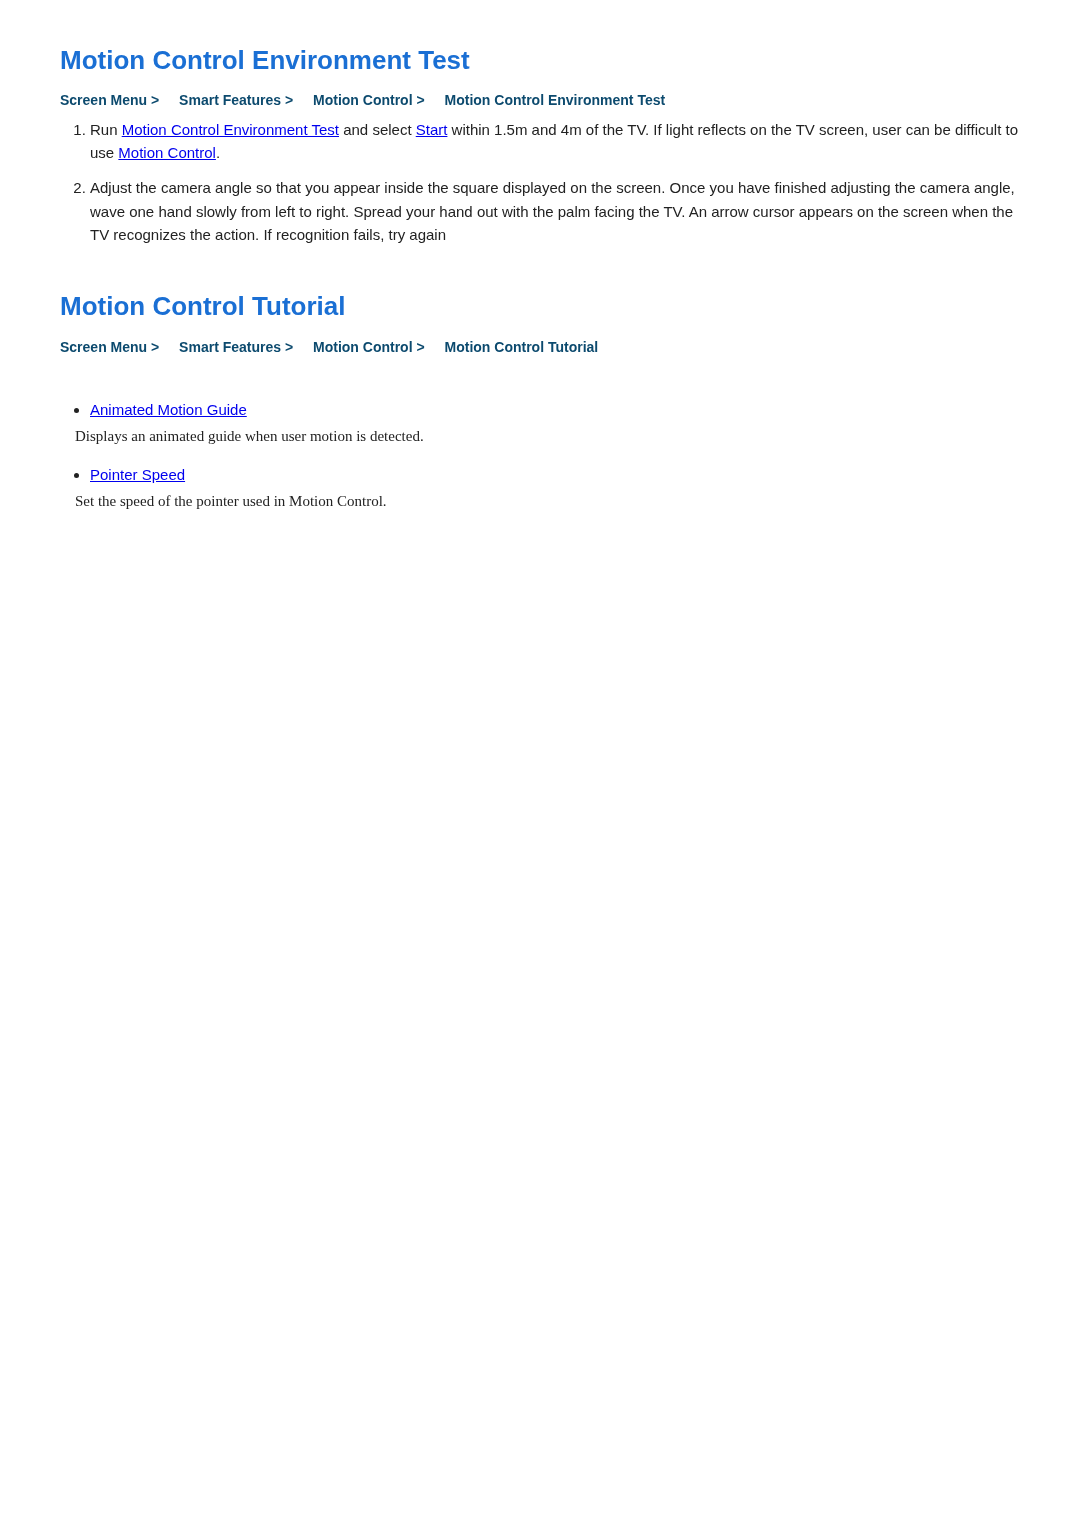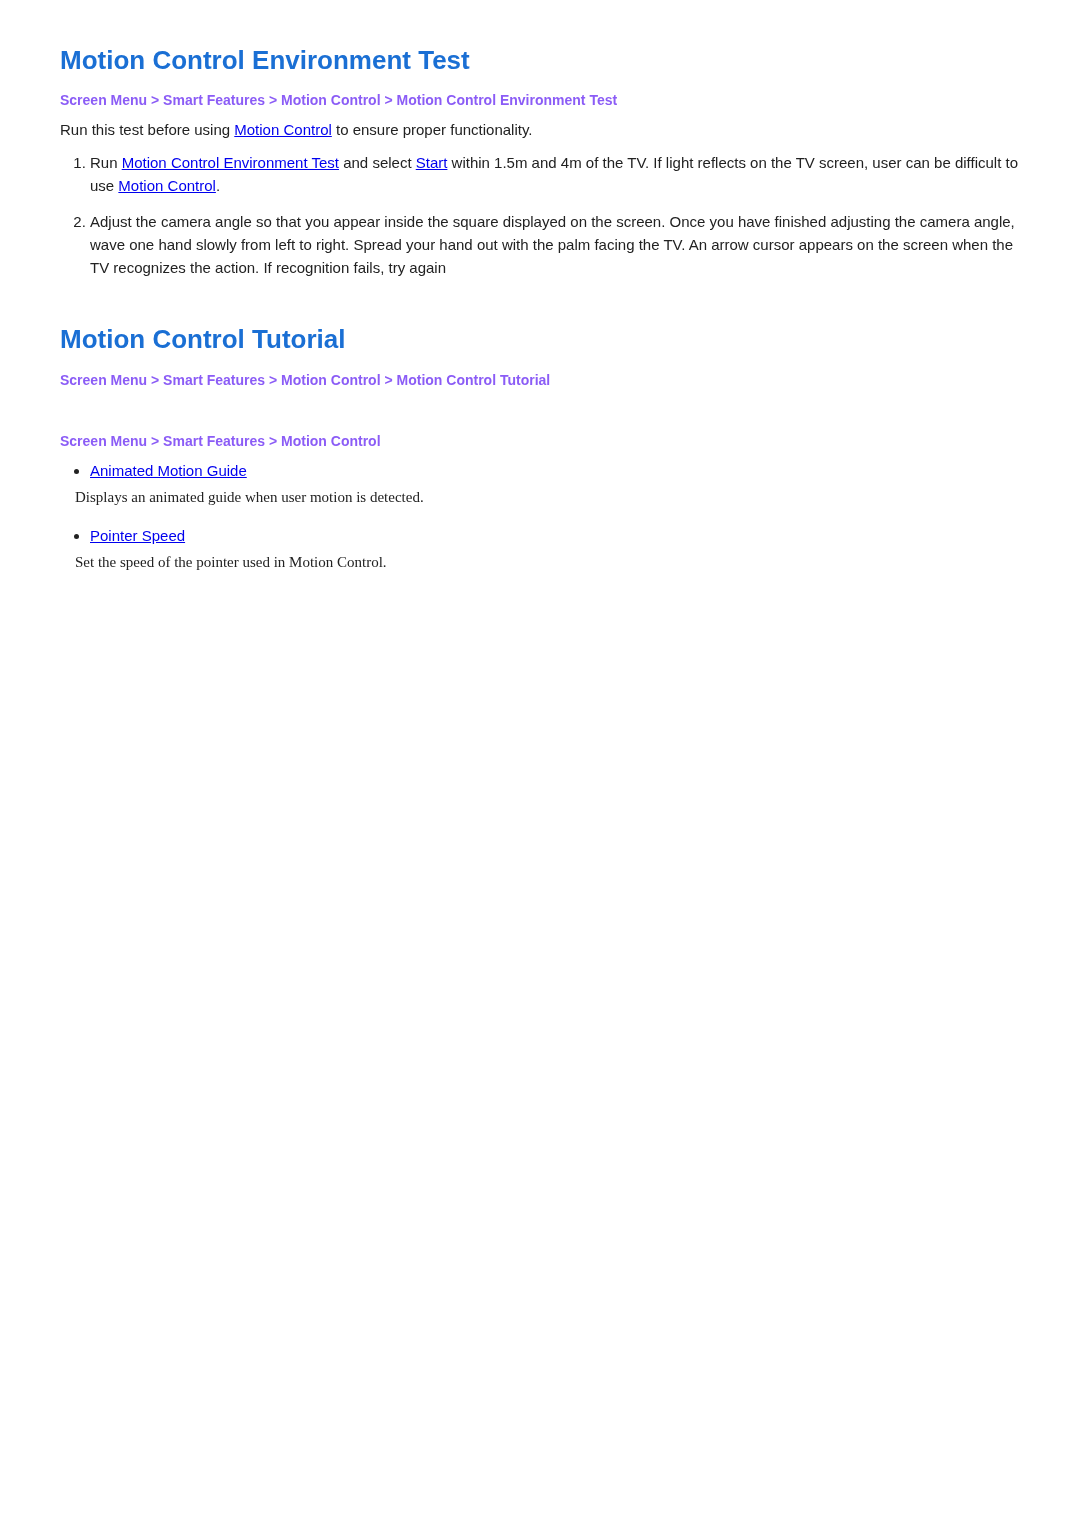--- a/index.html
+++ b/index.html
@@ -27,23 +27,24 @@
     }
     .breadcrumb {
       font-size: 14px;
       font-weight: bold;
       color: #222222;
       margin-bottom: 6px;
     }
     .breadcrumb a, .link {
       color: #1a6fd4;
       text-decoration: none;
+      margin-left: 16px;
     }
     .breadcrumb span {
-      color: #8b5cf6;
+      color: #0c4a6e;
       text-align: center;
     }
     .intro-text {
       margin-bottom: 10px;
       font-size: 15px;
     }
     ol {
       margin-left: 30px;
       margin-top: 6px;
     }
@@ -73,46 +74,40 @@
 </head>
 <body>
 
 <div class="section">
   <h1 class="section-title">Motion Control Environment Test</h1>
 
   <div class="breadcrumb">
     <span>Screen Menu</span><span> &gt; </span><a href="#"><span>Smart Features</span></a><span> &gt; </span><a href="#"><span>Motion Control</span></a><span> &gt; </span><a href="#"><span>Motion Control Environment Test</span></a>
   </div>
 
-  <p class="intro-text">
-    <span>Run this test before using </span><a href="#"><span>Motion Control</span></a><span> to ensure proper functionality.</span>
-  </p>
 
   <ol>
     <li>
       <span>Run </span><a href="#"><span>Motion Control Environment Test</span></a><span> and select </span><a href="#"><span>Start</span></a><span> within 1.5m and 4m of the TV. If light reflects on the TV screen, user can be difficult to use </span><a href="#"><span>Motion Control</span></a><span>.</span>
     </li>
     <li>Adjust the camera angle so that you appear inside the square displayed on the screen. Once you have finished adjusting the camera angle, wave one hand slowly from left to right. Spread your hand out with the palm facing the TV. An arrow cursor appears on the screen when the TV recognizes the action. If recognition fails, try again</li>
   </ol>
 </div>
 
 <div class="section">
   <h2 class="section-title">Motion Control Tutorial</h2>
 
   <div class="breadcrumb">
     <span>Screen Menu</span><span> &gt; </span><a href="#"><span>Smart Features</span></a><span> &gt; </span><a href="#"><span>Motion Control</span></a><span> &gt; </span><a href="#"><span>Motion Control Tutorial</span></a>
   </div>
 
 </div>
 
 <div class="section">
 
-  <div class="breadcrumb">
-    <span>Screen Menu</span><span> &gt; </span><a href="#"><span>Smart Features</span></a><span> &gt; </span><a href="#"><span>Motion Control</span></a>
-  </div>
 
   <ul>
     <li>
       <a href="#"><span>Animated Motion Guide</span></a>
       <span class="sub-text">Displays an animated guide when user motion is detected.</span>
     </li>
     <li>
       <a href="#"><span>Pointer Speed</span></a>
       <span class="sub-text">Set the speed of the pointer used in Motion Control.</span>
     </li>

